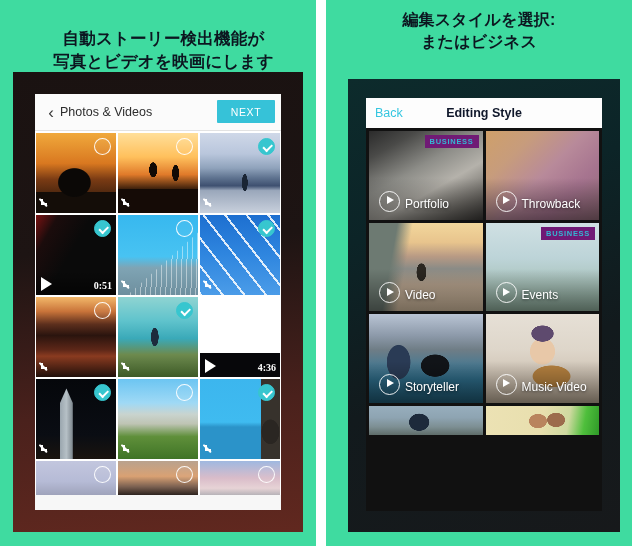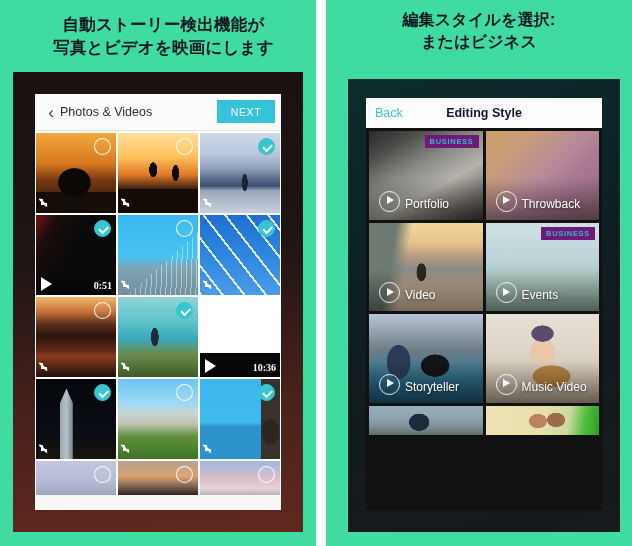--- a/index.html
+++ b/index.html
@@ -10,21 +10,21 @@
 
   
   .panel{position:relative;height:546px;background:#3fdba0;overflow:hidden;}
   .panel.left{width:316px;}
   .panel.gap{width:10px;background:#ffffff;}
   .panel.right{width:306px;}
 
   .caption{position:absolute;left:0;right:0;top:0;text-align:center;
            color:#0c1620;font-weight:bold;letter-spacing:.2px;}
   .caption .line{display:block;}
-  .panel.left .caption{top:13px;font-size:16.5px;line-height:23px;padding-left:11px;}
+  .panel.left .caption{top:27px;font-size:16.5px;line-height:23px;padding-left:11px;}
   .panel.right .caption{top:9px;font-size:16px;line-height:22px;}
 
   
   .phone{position:absolute;overflow:hidden;}
   .phone.left-phone{left:13px;top:72px;width:290px;height:460px;
       background:linear-gradient(175deg,#1a1211 0%,#1d1413 38%,#4a211c 72%,#61281f 100%);}
   .phone.right-phone{left:22px;top:79px;width:272px;height:453px;
       background:linear-gradient(160deg,#0d2b2c 0%,#0c2427 30%,#121a1d 62%,#17191b 100%);}
 
   .screen{position:absolute;background:#111;overflow:hidden;}
@@ -176,21 +176,21 @@
             <div class="art" style="background:linear-gradient(180deg,#8fd4d2 0%,#5fc3cc 30%,#3aa9b8 52%,#6d8a4e 72%,#3d5a27 100%);"></div>
             <div class="art" style="background:radial-gradient(ellipse 7% 17% at 46% 50%,#1d2b3d 0%,#1d2b3d 66%,transparent 70%);"></div>
             <div class="expand"></div>
             <div class="sel on"></div>
           </div>
 
           <div class="thumb">
             <div class="art" style="background:radial-gradient(circle 30% at 62% 26%,#fff6dc 0%,#f5c25f 26%,#d98a2c 60%,#b5681f 100%);"></div>
             <div class="art" style="background:linear-gradient(0deg,#07070a 0 30%,transparent 30%);"></div>
             <div class="playtri"></div>
-            <div class="dur">10:36</div>
+            <div class="dur">4:36</div>
             <div class="sel off"></div>
           </div>
 
           <div class="thumb">
             <div class="art" style="background:linear-gradient(180deg,#05070b 0%,#0a0d13 70%,#1a140f 100%);"></div>
             <div class="art" style="background:linear-gradient(90deg,transparent 30%,#9aa6ae 30%,#b6c0c6 38%,#7d878e 46%,transparent 46%);
                         clip-path:polygon(30% 100%,30% 30%,38% 12%,46% 30%,46% 100%);"></div>
             <div class="expand"></div>
             <div class="sel on"></div>
           </div>

